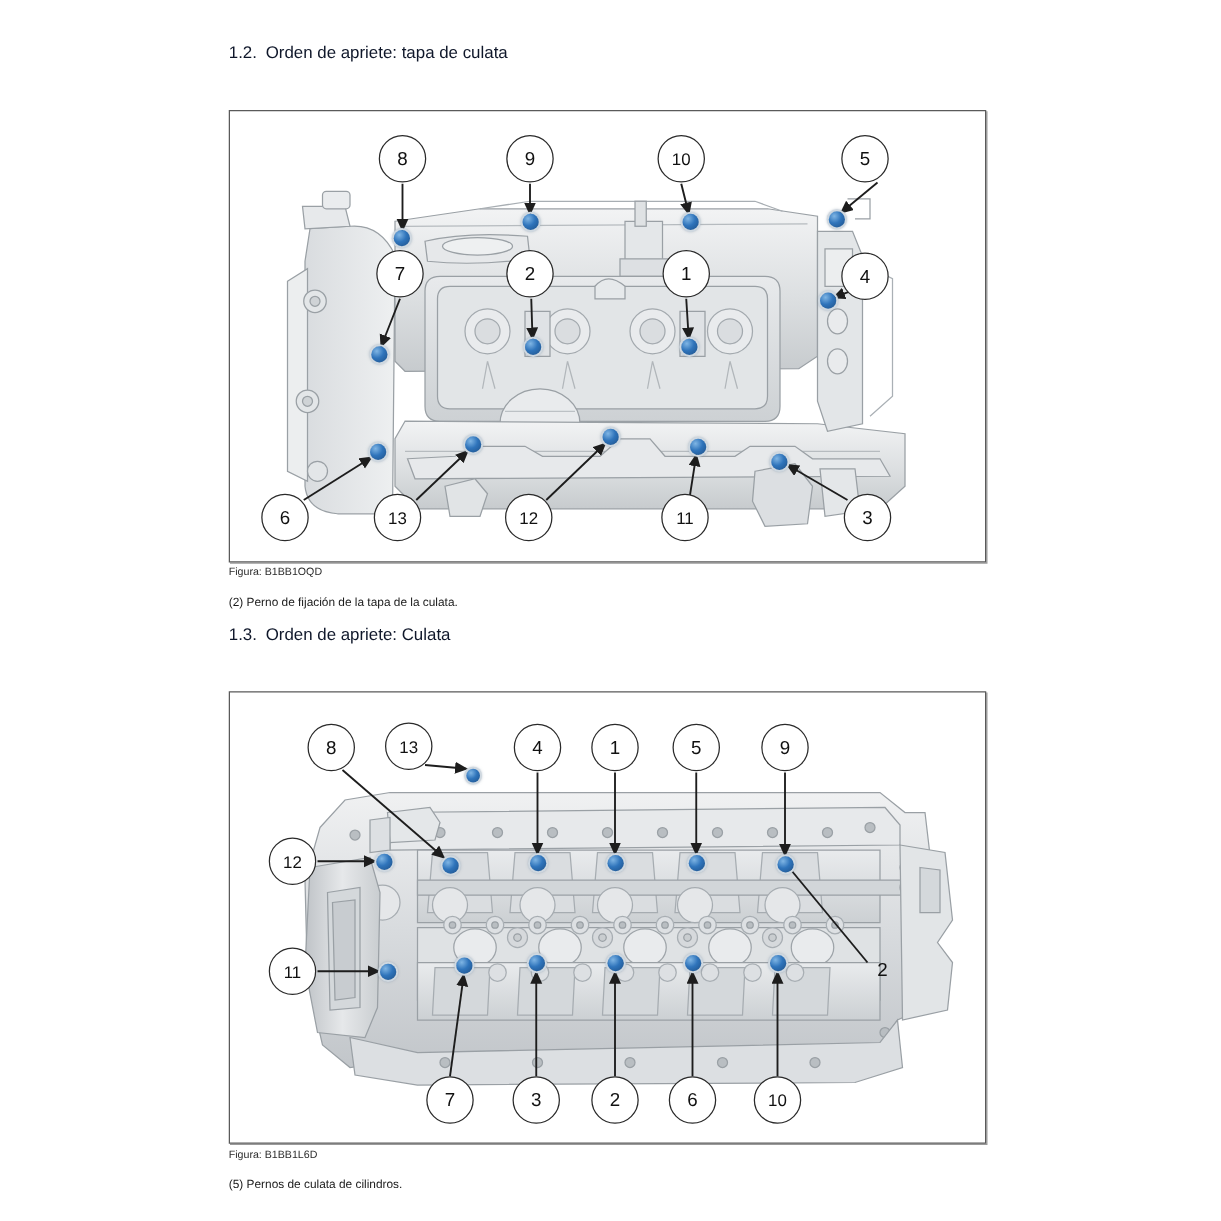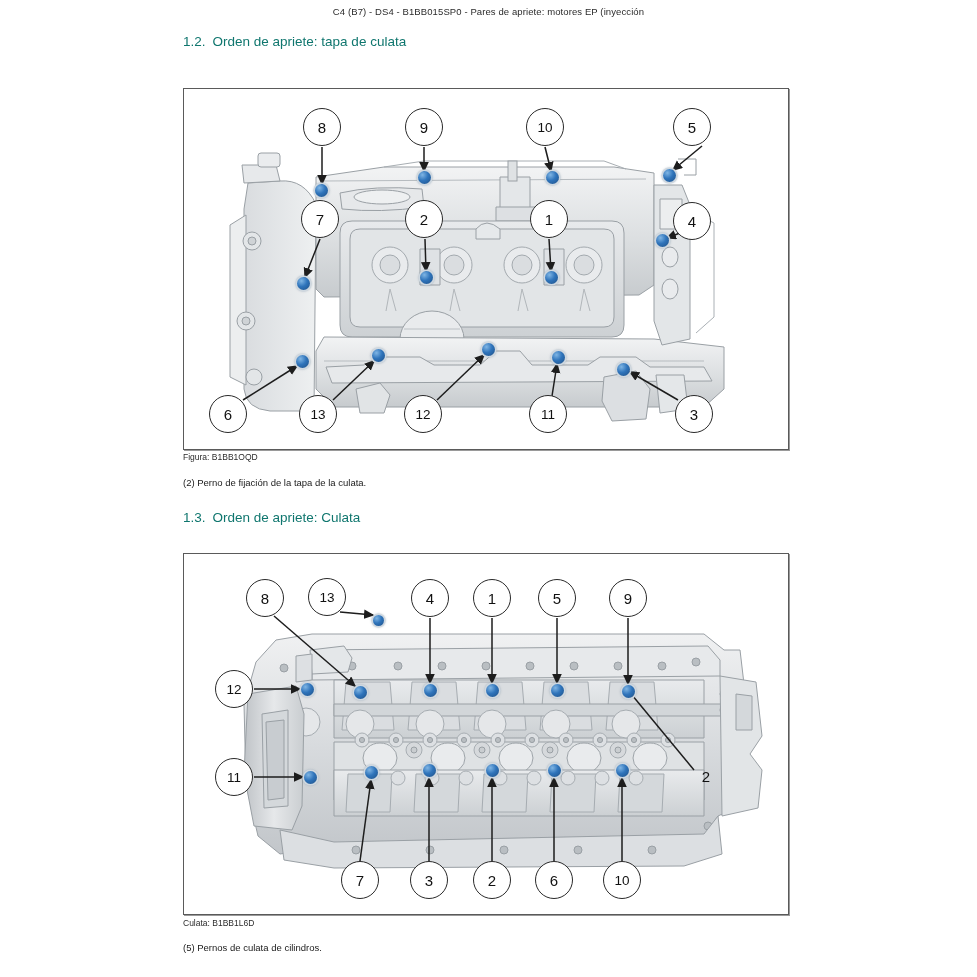--- a/index.html
+++ b/index.html
@@ -19,21 +19,21 @@
     text-align:center;
     font-size:9.5px;
     color:#2b2b2b;
     letter-spacing:.1px;
   }
 
   
   .section-heading{
     position:absolute;
     font-size:13.5px;
-    color:#0f766e;
+    color:#0f172a;
     white-space:nowrap;
   }
   .section-heading .num{margin-right:7px;}
 
   
   .figure-box{
     position:absolute;
     border:1px solid #5a5a5a;
     box-shadow:1px 1px 0 0 #9a9a9a;
     background:#ffffff;
@@ -90,21 +90,20 @@
     box-shadow:0 0 0 1.6px #cfd8e0, 0 0 2px 1.6px rgba(120,140,160,.5);
     z-index:5;
   }
   .bolt.sm{width:11px;height:11px;margin-left:-5.5px;margin-top:-5.5px;}
 </style>
 </head>
 <body>
 
 <div class="page">
 
-  <div class="doc-header">C4 (B7) - DS4 - B1BB015SP0 - Pares de apriete: motores EP (inyección</div>
 
   <div class="section-heading" style="left:183px;top:34px;">
     <span class="num">1.2.</span><span>Orden de apriete: tapa de culata</span>
   </div>
 
   <div class="figure-box" style="left:183px;top:88px;width:604px;height:360px;">
 
     <svg class="art" viewBox="0 0 604 360" preserveAspectRatio="none">
       <defs>
         <linearGradient id="g1" x1="0" y1="0" x2="0" y2="1">
@@ -249,21 +248,21 @@
     <div class="callout small" style="left:318px;top:414px;">13</div>
     <div class="callout small" style="left:423px;top:414px;">12</div>
     <div class="callout small" style="left:548px;top:414px;">11</div>
     <div class="callout" style="left:694px;top:414px;">3</div>
   </div>
 
   <div class="figure-caption" style="left:183px;top:452px;">Figura: B1BB1OQD</div>
 
   <div class="figure-note" style="left:183px;top:477px;">(2) Perno de fijación de la tapa de la culata.</div>
 
-  <div class="section-heading" style="left:183px;top:500px;margin-top:10px;">
+  <div class="section-heading" style="left:183px;top:500px;">
     <span class="num">1.3.</span><span>Orden de apriete: Culata</span>
   </div>
 
   <div class="figure-box" style="left:183px;top:553px;width:604px;height:360px;">
 
     <svg class="art" viewBox="0 0 604 360" preserveAspectRatio="none">
       <defs>
         <linearGradient id="h1" x1="0" y1="0" x2="0" y2="1">
           <stop offset="0%" stop-color="#f0f1f2"></stop>
             <stop offset="50%" stop-color="#d8dbde"></stop>
@@ -461,17 +460,17 @@
     <div class="callout small" style="left:234px;top:777px;">11</div>
     <div class="callout" style="left:360px;top:880px;">7</div>
     <div class="callout" style="left:429px;top:880px;">3</div>
     <div class="callout" style="left:492px;top:880px;">2</div>
     <div class="callout" style="left:554px;top:880px;">6</div>
     <div class="callout small" style="left:622px;top:880px;">10</div>
 
     <div class="plain-label" style="left:706px;top:776px;">2</div>
   </div>
 
-  <div class="figure-caption" style="left:183px;top:918px;">Culata: B1BB1L6D</div>
+  <div class="figure-caption" style="left:183px;top:918px;">Figura: B1BB1L6D</div>
 
   <div class="figure-note" style="left:183px;top:942px;">(5) Pernos de culata de cilindros.</div>
 
 </div>
 
 </body></html>

